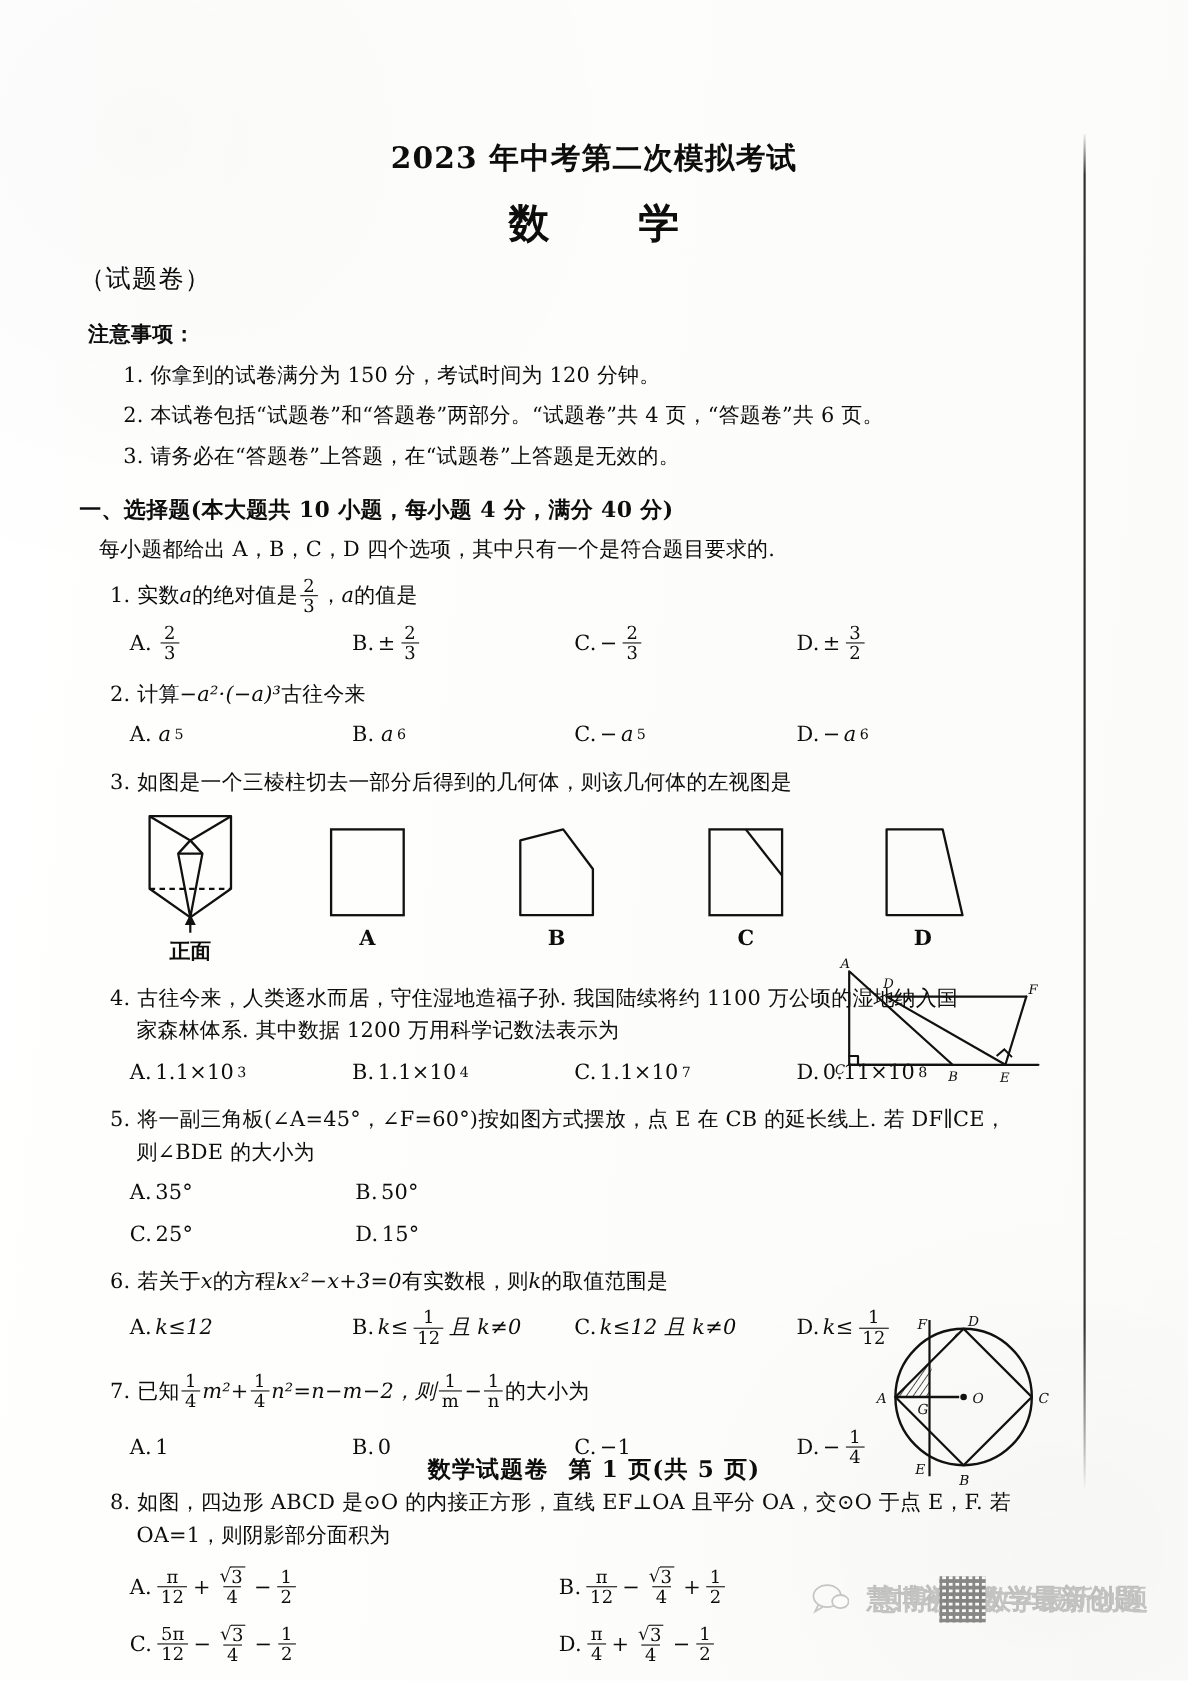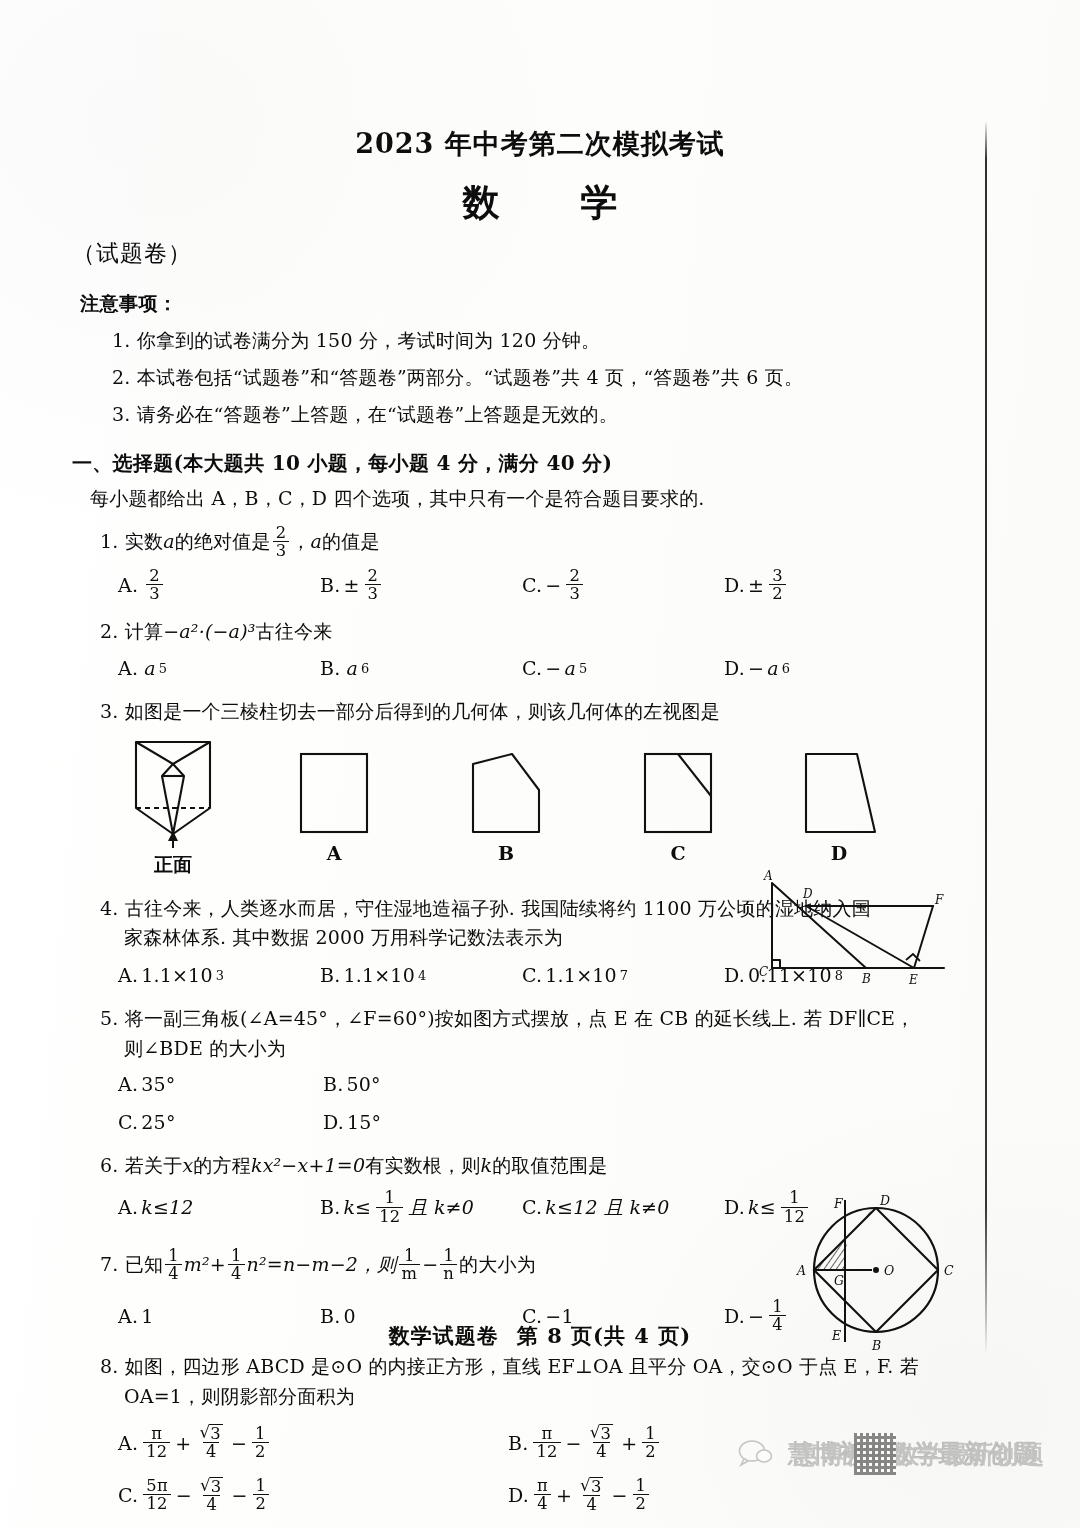--- a/index.html
+++ b/index.html
@@ -383,21 +383,21 @@
         </svg>
         <div class="fig-label">D</div>
       </div>
     </div>
 
     <div class="q" style="margin-top:16px;">
       <span class="q-stem">
         <span>4.</span>
         <span>古往今来，人类逐水而居，守住湿地造福子孙. 我国陆续将约 1100 万公顷的湿地纳入国</span>
       </span>
-      <span class="q-cont">家森林体系. 其中数据 2000 万用科学记数法表示为</span>
+      <span class="q-cont">家森林体系. 其中数据 1200 万用科学记数法表示为</span>
       <div class="opts">
         <span class="opt opt-w4">
             <span>A.</span>
             <span>1.1×10</span>
             <span class="sup">3</span>
           </span>
         <span class="opt opt-w4">
             <span>B.</span>
             <span>1.1×10</span>
             <span class="sup">4</span>
@@ -439,21 +439,21 @@
         <span class="opt">
             <span>D.</span>
             <span>15°</span>
           </span>
       </div>
     </div>
 
     <div class="q" style="margin-top:14px;">
       <span class="q-stem">
         <span>6.</span>
-        <span>若关于</span><em class="v">x</em><span>的方程</span><em class="v">kx²−x+1=0</em><span>有实数根，则</span><em class="v">k</em><span>的取值范围是</span>
+        <span>若关于</span><em class="v">x</em><span>的方程</span><em class="v">kx²−x+3=0</em><span>有实数根，则</span><em class="v">k</em><span>的取值范围是</span>
       </span>
       <div class="opts" style="margin-top:10px;">
         <span class="opt opt-w4">
             <span>A.</span>
             <em class="v">k≤12</em>
           </span>
         <span class="opt opt-w4">
             <span>B.</span>
             <em class="v">k≤</em>
             <span class="frac">
@@ -677,21 +677,21 @@
         <text x="42" y="93">G</text>
         <text x="92" y="83">O</text>
         <text x="152" y="83">C</text>
         <text x="40" y="148">E</text>
         <text x="80" y="158">B</text>
       </g>
     </svg>
   </div>
 
   <div class="page-footer">
-    <span>数学试题卷</span><span class="gap"></span><span>第 8 页(共 4 页)</span>
+    <span>数学试题卷</span><span class="gap"></span><span>第 1 页(共 5 页)</span>
   </div>
 
   <div id="watermark">
     <svg width="34" height="28" viewBox="0 0 34 28">
       <ellipse cx="14" cy="12" rx="12.5" ry="10" fill="none" stroke="#9b9b9b" stroke-width="1.6"></ellipse>
       <path d="M6,20 L3,26 L10,22" fill="none" stroke="#9b9b9b" stroke-width="1.6"></path>
       <ellipse cx="26" cy="17" rx="7.5" ry="6" fill="#ffffff" stroke="#9b9b9b" stroke-width="1.6"></ellipse>
     </svg>
     <div class="wm-text">
       <span>慧博初中数学最新创题</span>

